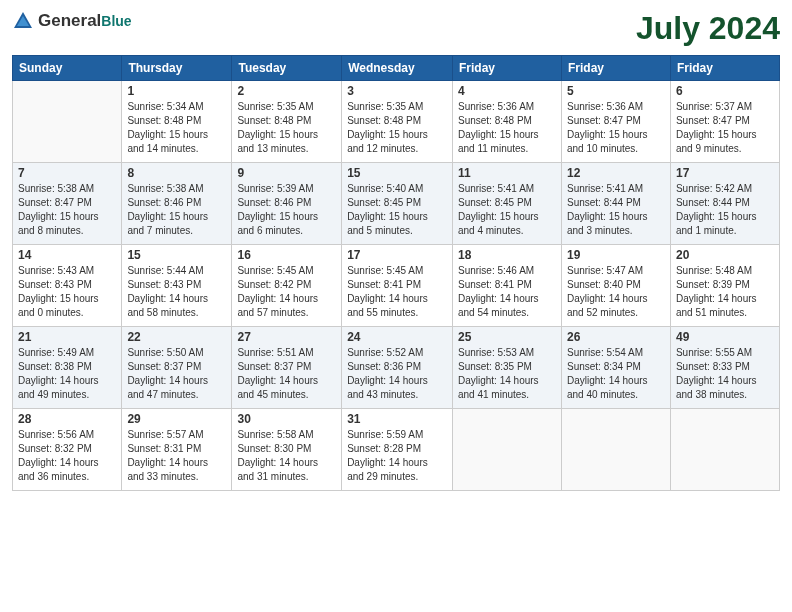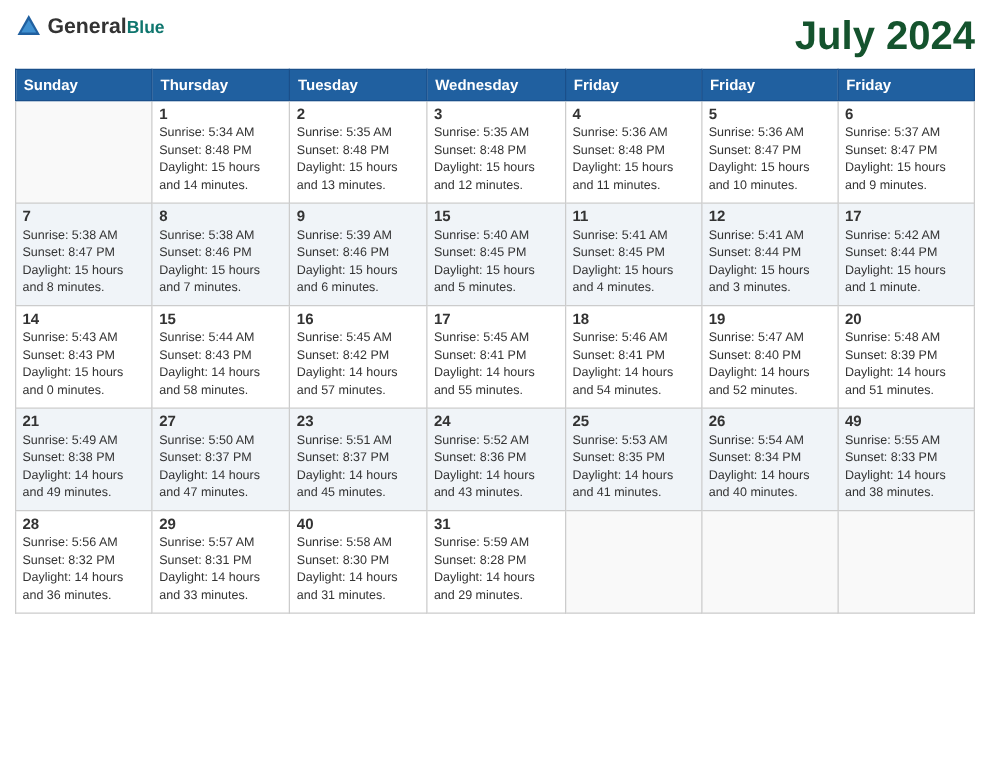--- a/index.html
+++ b/index.html
@@ -201,25 +201,25 @@
             <span class="day-num">20</span>
             <div class="day-info">Sunrise: 5:48 AM<br>Sunset: 8:39 PM<br>Daylight: 14 hours<br>and 51 minutes.</div>
           </td>
         </tr>
         <tr class="row-alt">
           <td>
             <span class="day-num">21</span>
             <div class="day-info">Sunrise: 5:49 AM<br>Sunset: 8:38 PM<br>Daylight: 14 hours<br>and 49 minutes.</div>
           </td>
           <td>
+            <span class="day-num">22</span>
+            <div class="day-info">Sunrise: 5:50 AM<br>Sunset: 8:37 PM<br>Daylight: 14 hours<br>and 47 minutes.</div>
+          </td>
+          <td>
             <span class="day-num">27</span>
-            <div class="day-info">Sunrise: 5:50 AM<br>Sunset: 8:37 PM<br>Daylight: 14 hours<br>and 47 minutes.</div>
-          </td>
-          <td>
-            <span class="day-num">23</span>
             <div class="day-info">Sunrise: 5:51 AM<br>Sunset: 8:37 PM<br>Daylight: 14 hours<br>and 45 minutes.</div>
           </td>
           <td>
             <span class="day-num">24</span>
             <div class="day-info">Sunrise: 5:52 AM<br>Sunset: 8:36 PM<br>Daylight: 14 hours<br>and 43 minutes.</div>
           </td>
           <td>
             <span class="day-num">25</span>
             <div class="day-info">Sunrise: 5:53 AM<br>Sunset: 8:35 PM<br>Daylight: 14 hours<br>and 41 minutes.</div>
           </td>
@@ -235,21 +235,21 @@
         <tr>
           <td>
             <span class="day-num">28</span>
             <div class="day-info">Sunrise: 5:56 AM<br>Sunset: 8:32 PM<br>Daylight: 14 hours<br>and 36 minutes.</div>
           </td>
           <td>
             <span class="day-num">29</span>
             <div class="day-info">Sunrise: 5:57 AM<br>Sunset: 8:31 PM<br>Daylight: 14 hours<br>and 33 minutes.</div>
           </td>
           <td>
-            <span class="day-num">40</span>
+            <span class="day-num">30</span>
             <div class="day-info">Sunrise: 5:58 AM<br>Sunset: 8:30 PM<br>Daylight: 14 hours<br>and 31 minutes.</div>
           </td>
           <td>
             <span class="day-num">31</span>
             <div class="day-info">Sunrise: 5:59 AM<br>Sunset: 8:28 PM<br>Daylight: 14 hours<br>and 29 minutes.</div>
           </td>
           <td class="empty"></td>
           <td class="empty"></td>
           <td class="empty"></td>
         </tr>

